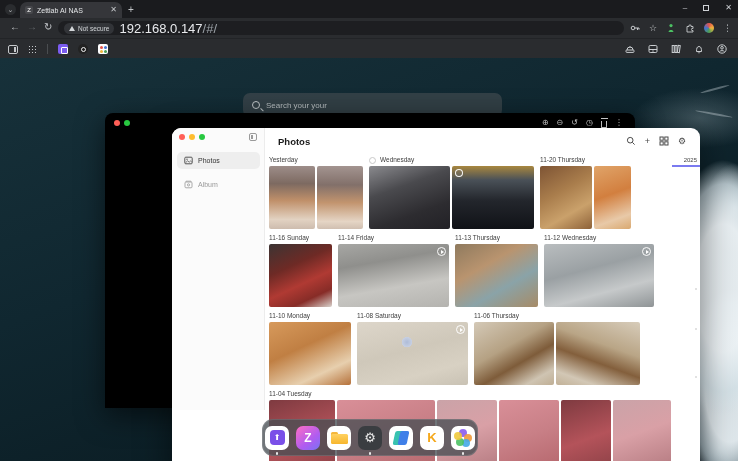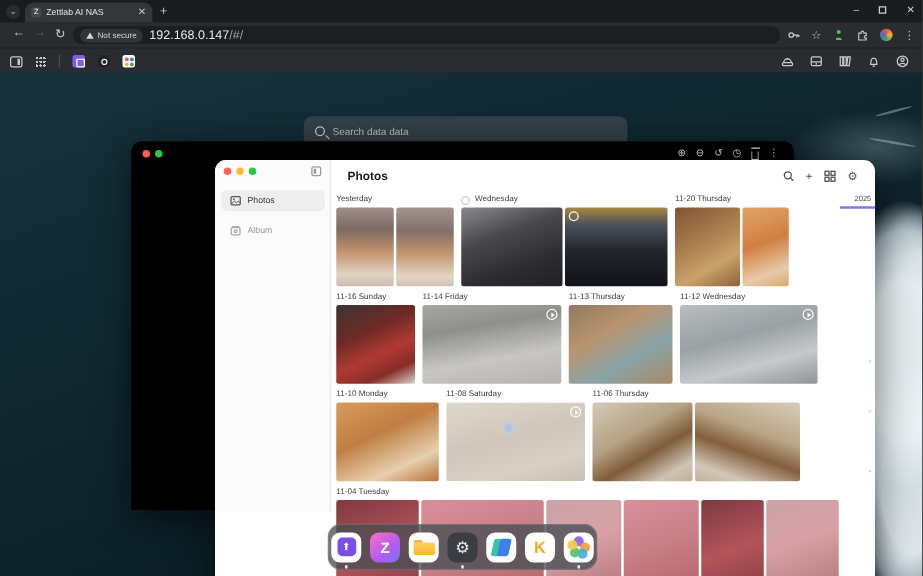--- a/index.html
+++ b/index.html
@@ -18,21 +18,21 @@
   .wincontrols { position:absolute; right:6px; top:1px; display:flex; gap:16px; color:#cfd2d6; font-size:8px; }
   .wincontrols span { line-height:14px; }
   .wc-restore { display:inline-block; width:6px; height:6px; border:1px solid #cfd2d6; margin-top:4px; }
 
   .toolbar { position:absolute; left:0; top:18px; width:738px; height:20px; background:#2a2c2f; }
   .nav-ico { position:absolute; top:3px; font-size:10px; color:#c6c9cc; }
   .omnibox { position:absolute; left:58px; top:3px; width:566px; height:14px; background:#1d1e21; border-radius:8px; display:flex; align-items:center; padding:0 6px; gap:5px; }
   .notsecure { display:flex; align-items:center; gap:3px; background:#323438; border-radius:7px; padding:1px 5px; height:11px; }
   .warn-tri { width:0; height:0; border-left:3px solid transparent; border-right:3px solid transparent; border-bottom:5px solid #d3d6d9; }
   .notsecure span { color:#d3d6d9; font-size:6.5px; white-space:nowrap; }
-  .url { font-size:10px; color:#e8eaed; white-space:nowrap; }
+  .url { font-size:13px; color:#e8eaed; white-space:nowrap; }
   .url .path { color:#9aa0a6; }
   .tb-right { position:absolute; right:6px; top:2px; display:flex; gap:9px; align-items:center; height:16px; }
   .tb-right .ic { color:#c6c9cc; font-size:9px; line-height:16px; }
   .avatar-chrome { width:10px; height:10px; border-radius:50%; background:conic-gradient(#e5544b,#f0b43c,#4c9e57,#4472d0,#e5544b); }
 
   .bookmarks { position:absolute; left:0; top:38px; width:738px; height:20px; background:#2a2c2f; border-top:1px solid #222427; }
   .bm-left { position:absolute; left:8px; top:0; height:20px; display:flex; align-items:center; gap:10px; }
   .bm-divider { width:1px; height:10px; background:#4a4d50; }
   .favicon { width:10px; height:10px; border-radius:2px; }
   .fav-purple { background:#7b5cf0; position:relative; }
@@ -236,21 +236,21 @@
       <svg width="12" height="12" viewBox="0 0 12 12">
           <circle cx="6" cy="6" r="4.2" fill="none" stroke="#c9cdd0"></circle>
           <circle cx="6" cy="4.8" r="1.3" fill="none" stroke="#c9cdd0"></circle>
           <path d="M3.6 8.8 c0.6-1.6 4.2-1.6 4.8 0" fill="none" stroke="#c9cdd0"></path>
         </svg>
     </div>
   </div>
 
   <div class="search-bar" style="top:93px;">
     <span class="mag"></span>
-    <span>Search data data</span>
+    <span>Search your your</span>
   </div>
 
   <div class="viewer">
     <div class="viewer-lights">
       <span class="dot" style="background:#ff5f57;"></span>
       <span class="dot" style="background:#28c840;"></span>
     </div>
     <div class="viewer-tools">
       <span class="g">⊕</span>
       <span class="g">⊖</span>

